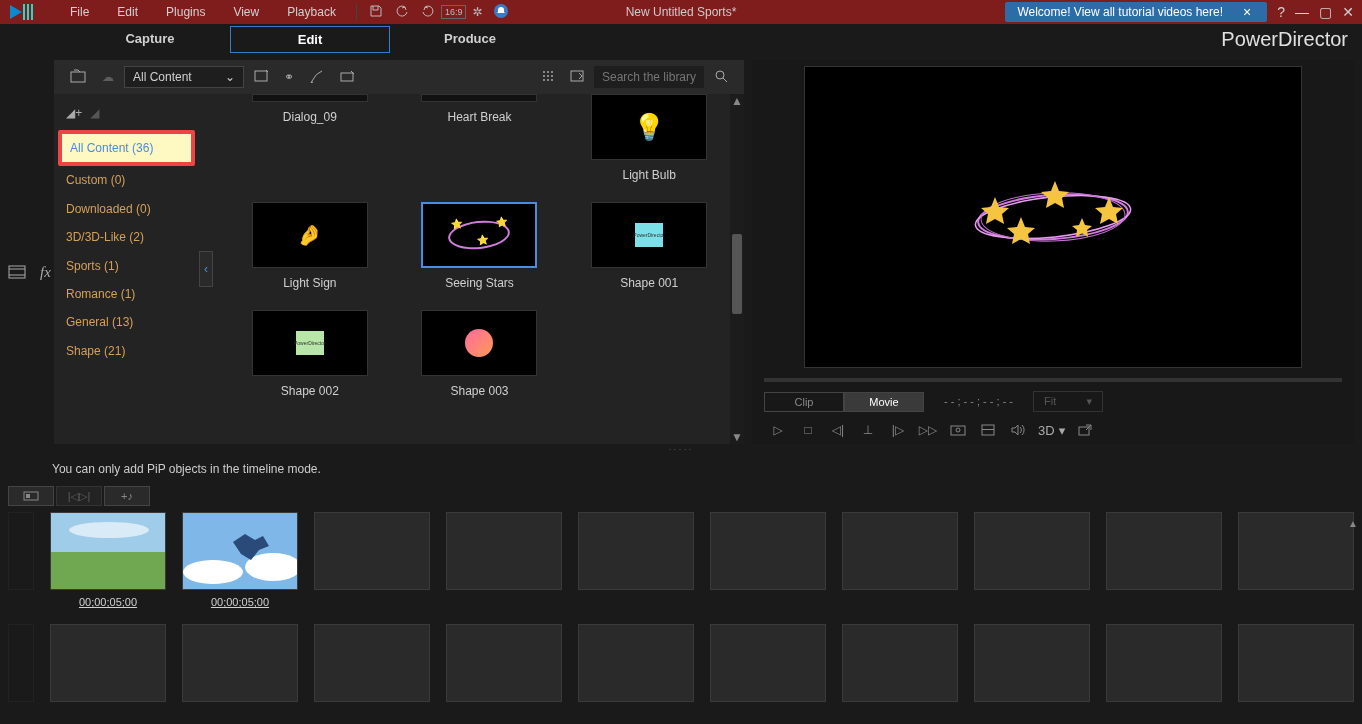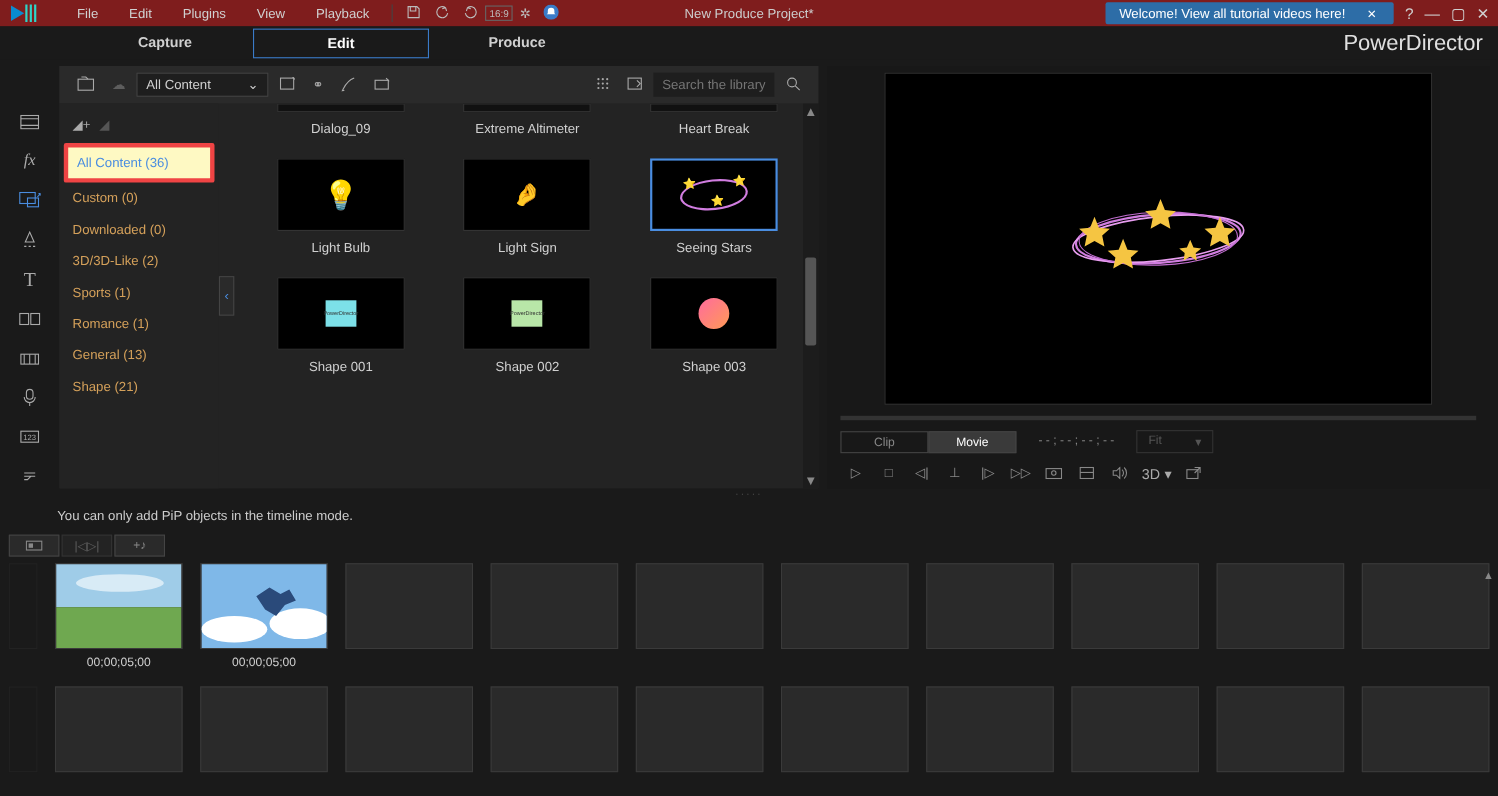--- a/index.html
+++ b/index.html
@@ -21,21 +21,21 @@
 .modes-bar { height: 30px; display: flex; align-items: center; background: #1a1a1a; position: relative; }
 .mode-tabs { display: flex; margin-left: 70px; }
 .mode-tab { padding: 5px 0; width: 160px; text-align: center; cursor: pointer; font-size: 13px; font-weight: 600; }
 .mode-tab.active { border: 1px solid #3a7bc8; color: #fff; }
 .brand-name { position: absolute; right: 14px; font-size: 20px; color: #e0e0e0; font-weight: 400; }
 
 
 .main-area { display: flex; height: 390px; padding: 6px 8px 0; gap: 8px; }
 
 
-.left-rail { width: 38px; display: flex; flex-direction: column; gap: 14px; padding-top: 40px; align-items: center; }
+.left-rail { width: 38px; display: flex; flex-direction: row; gap: 14px; padding-top: 40px; align-items: center; }
 .rail-icon { width: 24px; height: 24px; cursor: pointer; display: flex; align-items: center; justify-content: center; color: #aaa; }
 .rail-icon.active { color: #4a8de0; }
 
 
 .library-panel { width: 690px; background: #232323; display: flex; flex-direction: column; }
 .lib-toolbar { height: 34px; background: #2a2a2a; display: flex; align-items: center; gap: 4px; padding: 0 10px; }
 .lib-dropdown { background: #1e1e1e; border: 1px solid #444; padding: 3px 8px; width: 120px; display: flex; justify-content: space-between; cursor: pointer; font-size: 12px; }
 .lib-icon-btn { padding: 4px 6px; cursor: pointer; color: #aaa; }
 .lib-search { background: #1e1e1e; border: none; padding: 4px 8px; color: #999; width: 110px; font-size: 12px; }
 
@@ -76,21 +76,21 @@
 .info-msg { padding: 8px 0 8px 52px; font-size: 12px; color: #ccc; }
 
 
 .story-tools { display: flex; gap: 2px; padding: 2px 8px; }
 .story-tool { width: 46px; height: 20px; background: #2a2a2a; border: 1px solid #444; display: flex; align-items: center; justify-content: center; cursor: pointer; color: #888; font-size: 11px; }
 
 
 .storyboard { flex: 1; padding: 4px 8px; overflow: hidden; position: relative; }
 .story-strip-label { width: 52px; height: 78px; background: #1a1a1a; border: 1px solid #222; }
 .story-rows { display: flex; flex-direction: column; gap: 16px; }
-.story-row { display: flex; gap: 16px; align-items: flex-start; }
+.story-row { display: flex; gap: 16px; align-items: flex-start; text-decoration: underline; }
 .story-cell { width: 116px; display: flex; flex-direction: column; align-items: center; }
 .story-thumb { width: 116px; height: 78px; background: #2a2a2a; border: 1px solid #3a3a3a; cursor: pointer; display:flex; align-items:center; justify-content:center; overflow:hidden; }
 .story-time { margin-top: 6px; font-size: 11px; }
 .story-scroll-up, .story-scroll-down { position: absolute; right: 4px; color: #888; font-size: 10px; cursor: pointer; }
 .story-scroll-up { top: 10px; }
 
 
 .star-orbit { position: relative; width: 62px; height: 28px; border: 2px solid #d17de0; border-radius: 50%; transform: rotate(-6deg);}
 .star-orbit .s { position:absolute; font-size:10px; }
 .bulb { font-size: 26px; }
@@ -123,21 +123,21 @@
   <div class="toolbar-icon"><svg width="14" height="14" viewBox="0 0 14 14">
         <path d="M4 3 A5 5 0 1 1 2 8 M4 3l3 1 M4 3l-1 3" fill="none" stroke="#bbb"></path>
       </svg></div>
   <div class="toolbar-icon" style="border:1px solid #666;font-size:9px;padding:1px 3px">16:9</div>
   <div class="toolbar-icon">✲</div>
   <div class="toolbar-icon" style="color:#4a8de0"><svg width="14" height="14" viewBox="0 0 14 14" fill="#4a8de0">
         <circle cx="7" cy="7" r="7" fill="#3a7bc8"></circle>
         <path d="M7 3a3 3 0 013 3v2l1 1H3l1-1V6a3 3 0 013-3z" fill="#fff"></path>
       </svg></div>
 
-  <div class="project-title">New Produce Project*</div>
+  <div class="project-title">New Untitled Sports*</div>
 
   <div class="notification-banner">
     <span>Welcome! View all tutorial videos here!</span>
     <span class="banner-close">×</span>
   </div>
   <div class="window-controls">
     <span>?</span>
     <span>―</span>
     <span>▢</span>
     <span>✕</span>
@@ -271,24 +271,20 @@
           </div>
       </div>
 
       <div class="collapse-tab">‹</div>
 
       <div class="lib-grid">
         <div class="lib-grid-inner" id="lib-grid">
             <div class="lib-item">
               <div class="lib-thumb short"></div>
               <div class="lib-label">Dialog_09</div>
-            </div>
-            <div class="lib-item">
-              <div class="lib-thumb short"></div>
-              <div class="lib-label">Extreme Altimeter</div>
             </div>
             <div class="lib-item">
               <div class="lib-thumb short"></div>
               <div class="lib-label">Heart Break</div>
             </div>
             <div class="lib-item">
               <div class="lib-thumb">
                 <span class="bulb">💡</span>
               </div>
               <div class="lib-label">Light Bulb</div>

